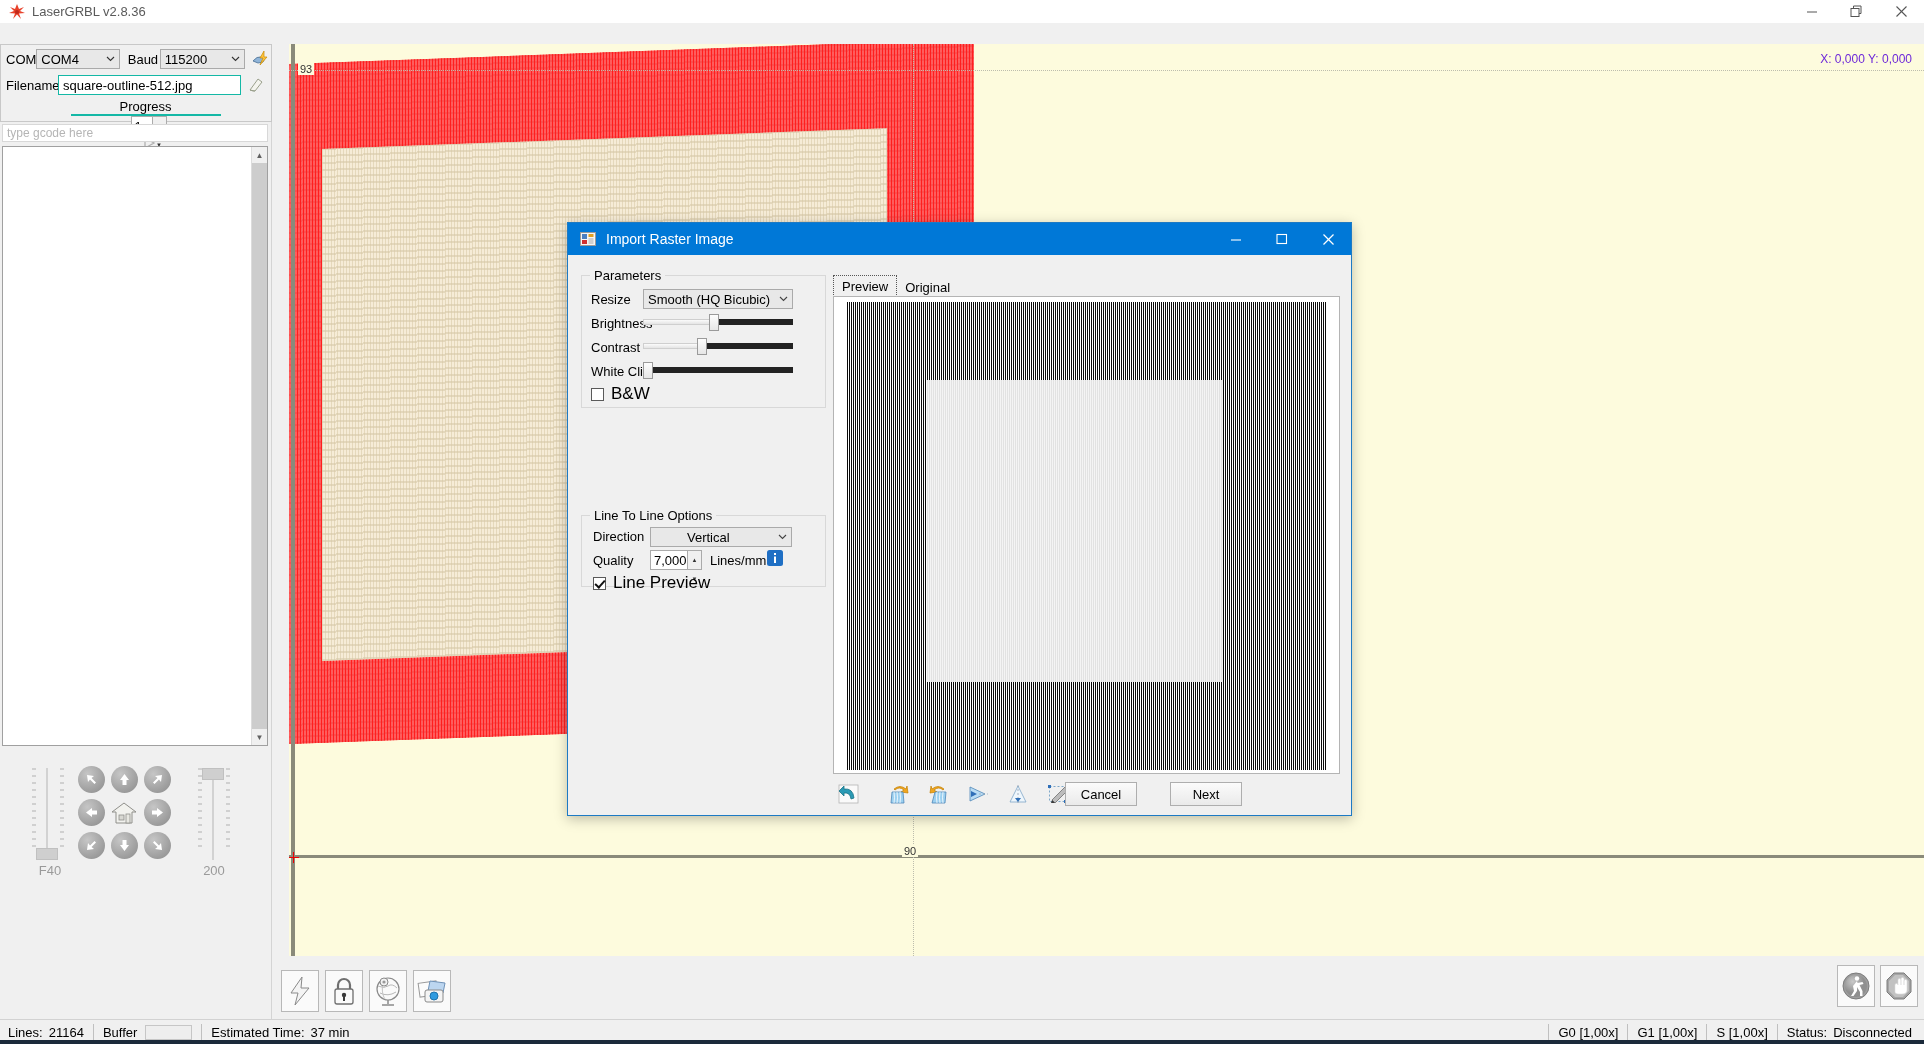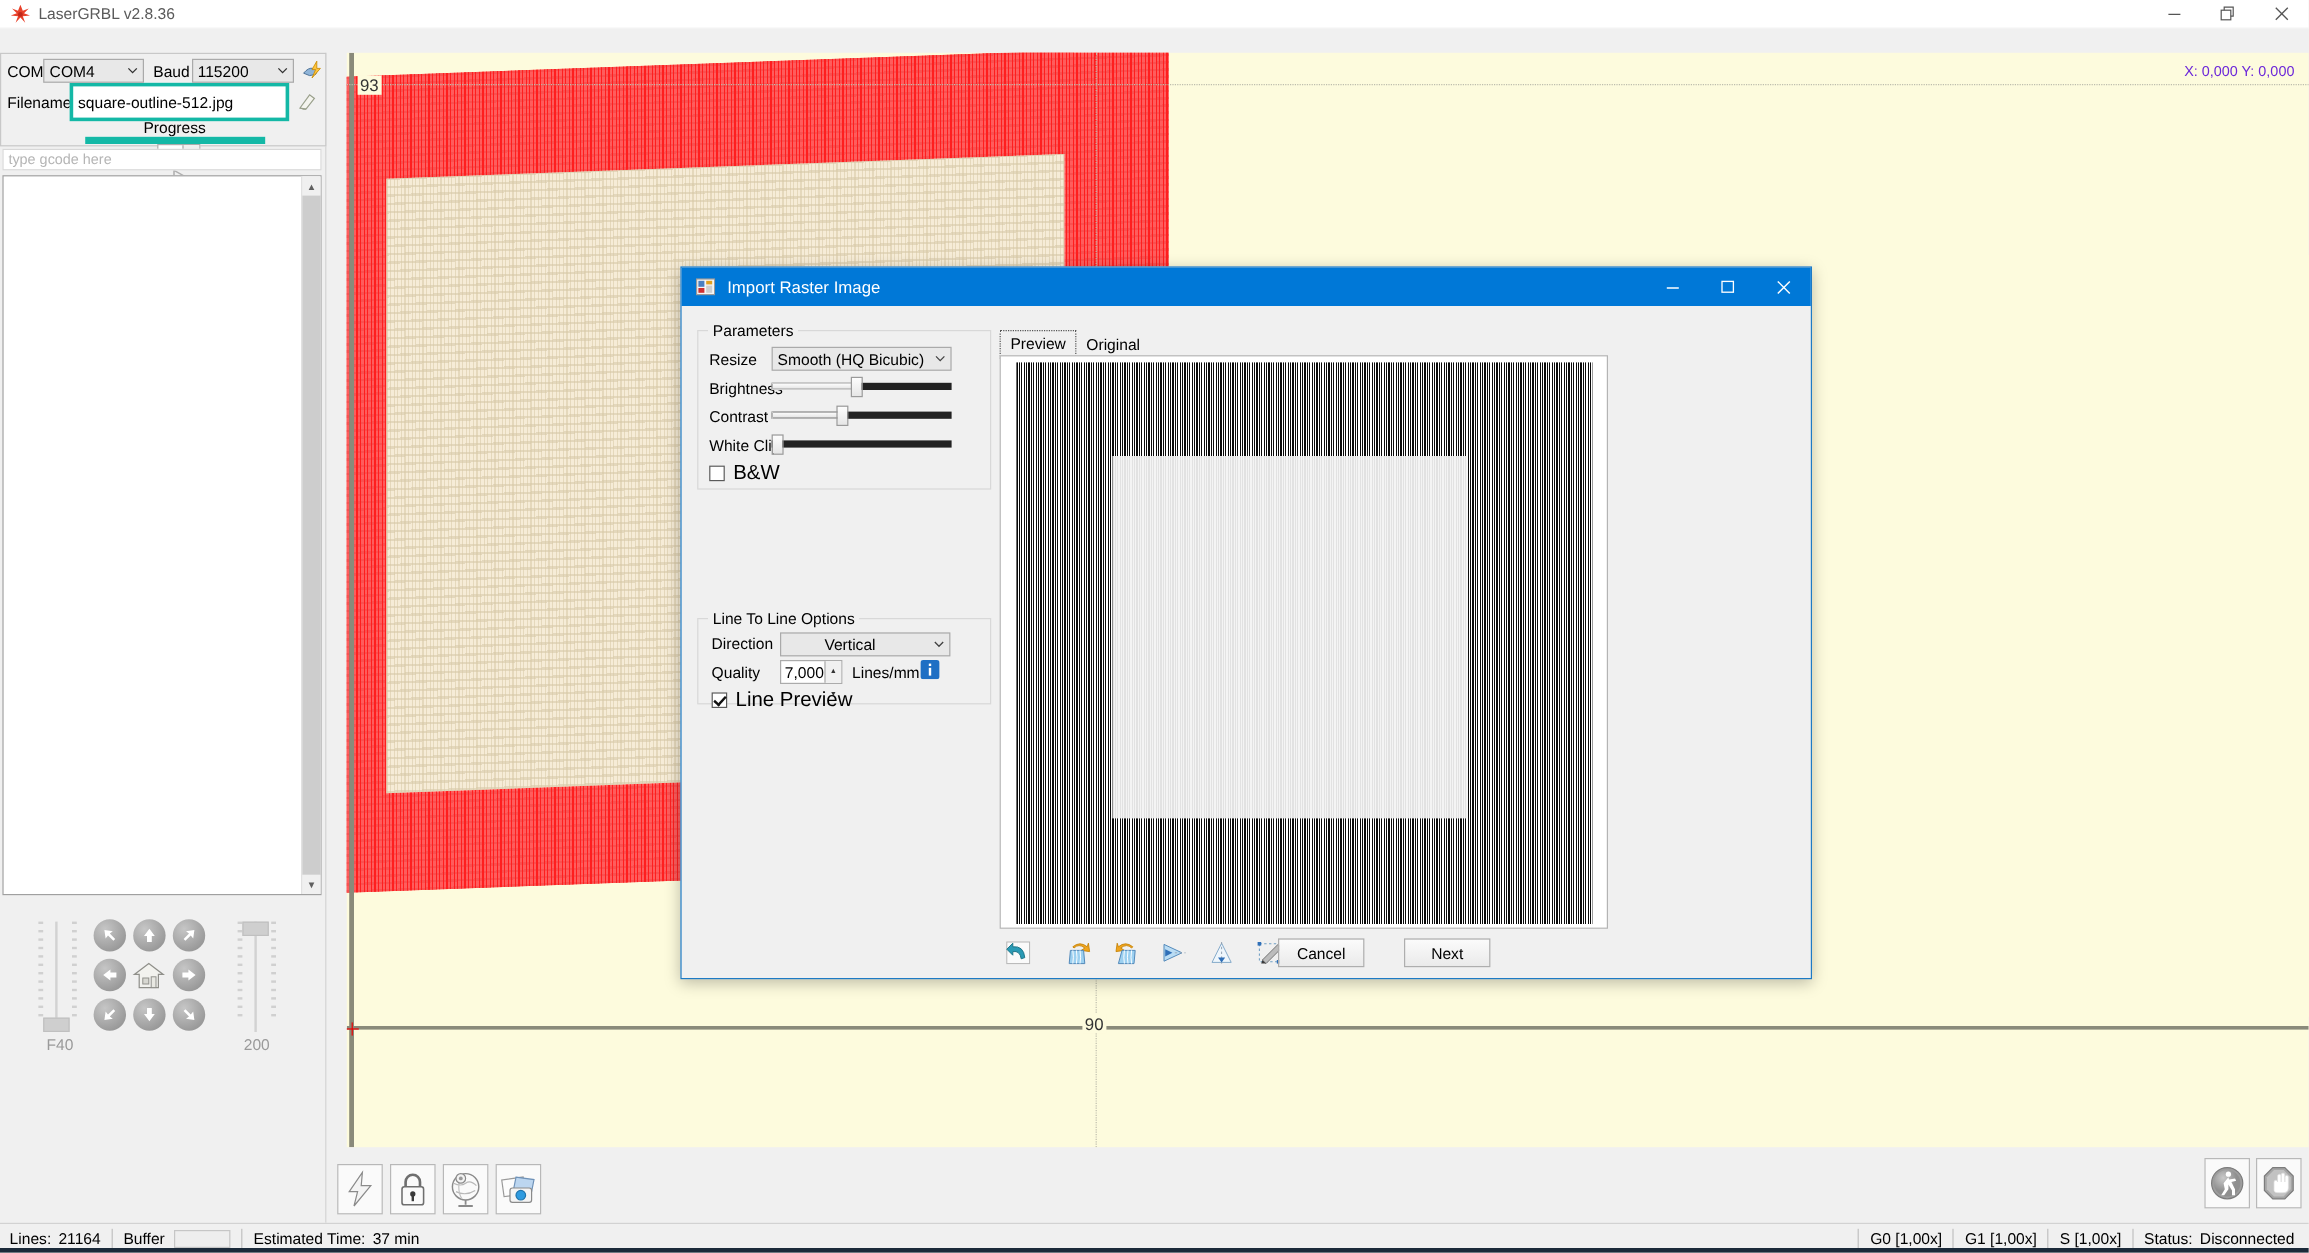--- a/index.html
+++ b/index.html
@@ -45,21 +45,21 @@
   }
   .row { display:flex; align-items:center; height:24px; margin-top:2px; }
   .lbl { font-size:13px; }
   .combo {
     height:20px; background:#e8e8e8; border:1px solid #aaa;
     display:flex; align-items:center; padding:0 4px; font-size:13px;
     position:relative;
   }
   .combo .chev { position:absolute; right:4px; top:4px; width:9px; height:9px; }
   .txtbox {
-    height:32px; background:#fff; border:3px solid #14b8a6;
+    height:20px; background:#fff; border:1px solid #14b8a6;
     display:flex; align-items:center; padding:0 4px; font-size:13px; color:#000;
   }
   .spin {
     height:20px; background:#fff; border:1px solid #ababab; width:36px;
     font-size:13px; padding-left:3px; line-height:19px; position:relative;
   }
   .spin-btns {
     position:absolute; right:0; top:0; width:14px; height:18px;
     border-left:1px solid #ababab; background:#f0f0f0;
     display:flex; flex-direction:column;
@@ -117,21 +117,21 @@
     position:absolute; left:289px; top:44px; width:1635px; height:912px;
     background:#fdfbdd; overflow:hidden;
   }
   .coord { position:absolute; right:12px; top:8px; font-size:12px; color:#6d28d9; }
   .vaxis { position:absolute; left:2px; top:0; bottom:0; width:4px; background:#8a8a7a; }
   .haxis { position:absolute; left:0; right:0; bottom:98px; height:3px; background:#8a8a7a; }
   .dotline-h { position:absolute; left:0; right:0; height:0;
                border-top:1px dotted #bdbdad; }
   .dotline-v { position:absolute; top:0; bottom:0; width:0;
                border-left:1px dotted #bdbdad; }
-  .axlabel { position:absolute; font-size:14px; color:#333; background:#fdfbdd; padding:0 2px; }
+  .axlabel { position:absolute; font-size:11px; color:#333; background:#fdfbdd; padding:0 2px; }
   .origin { position:absolute; width:11px; height:11px; }
   .origin:before,.origin:after{content:'';position:absolute;background:#e00;}
   .origin:before{left:5px;top:0;width:1px;height:11px;}
   .origin:after{top:5px;left:0;height:1px;width:11px;}
 
   .art { position:absolute; }
   .art-outer {
     background:
       repeating-linear-gradient(90deg,
         rgba(255,30,30,1) 0px, rgba(255,30,30,1) 1px,
@@ -147,21 +147,21 @@
         rgba(215,200,165,.55) 0px, rgba(215,200,165,.55) 1px,
         rgba(255,255,255,0) 1px, rgba(255,255,255,0) 3px),
       repeating-linear-gradient(0deg,
         rgba(205,190,155,.45) 0px, rgba(205,190,155,.45) 2px,
         rgba(255,255,255,0) 2px, rgba(255,255,255,0) 7px),
       #f6ecd7;
   }
 
   
   .dlg {
-    position:absolute; left:567px; top:222px; width:943px; height:594px;
+    position:absolute; left:567px; top:222px; width:785px; height:594px;
     background:#f0f0f0; border:1px solid #1d7ac4;
     box-shadow:0 3px 12px rgba(0,0,0,.25);
   }
   .dlg-tb { height:32px; background:#0078d7; display:flex; align-items:center; color:#fff; }
   .dlg-tb-icon { width:16px; height:16px; margin-left:12px; position:relative; }
   .dlg-tb-title { margin-left:10px; font-size:14px; }
   .dlg-tb-btns { margin-left:auto; display:flex; height:32px; }
   .dlg-tb-btn { width:46px; height:32px; display:flex; align-items:center; justify-content:center;
                 color:#fff; font-size:14px; }
   .dlg-body { position:absolute; left:0; top:32px; right:0; bottom:0; }

